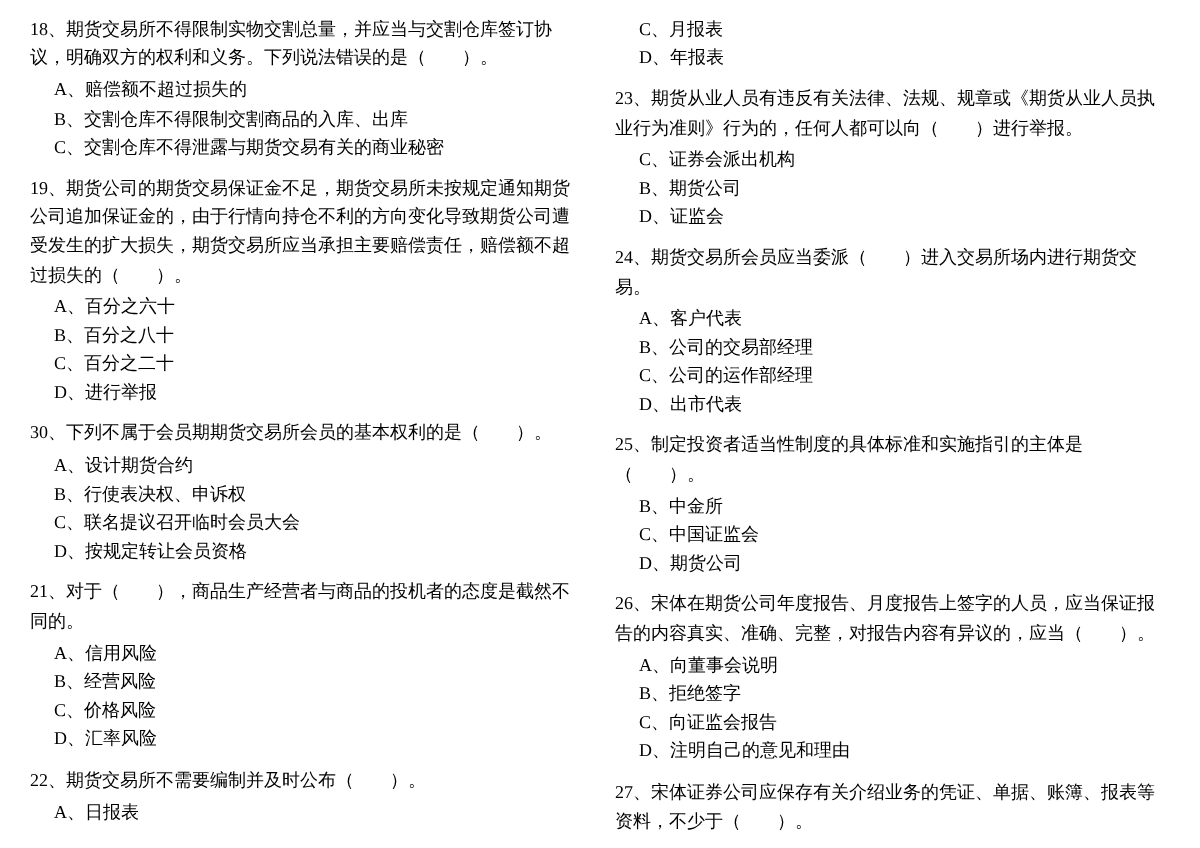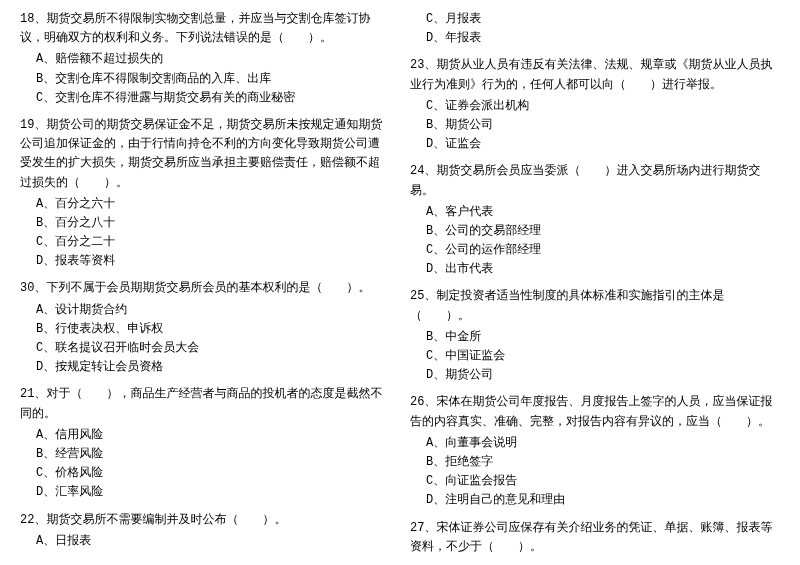--- a/index.html
+++ b/index.html
@@ -18,21 +18,20 @@
     }
     .page-content {
       display: grid;
       grid-template-columns: 1fr 1fr;
       gap: 0 20px;
       width: 100%;
     }
     .question-block {
       margin-bottom: 8px;
       line-height: 1.6;
-      font-family: Liberation Mono, monospace;
     }
     .question-text {
       text-indent: 0;
       margin-bottom: 2px;
     }
     .option {
       margin-left: 16px;
       line-height: 1.6;
     }
   </style>
@@ -48,21 +47,21 @@
       <div class="option">A、赔偿额不超过损失的</div>
       <div class="option">B、交割仓库不得限制交割商品的入库、出库</div>
       <div class="option">C、交割仓库不得泄露与期货交易有关的商业秘密</div>
     </div>
 
     <div class="question-block">
       <div class="question-text">19、期货公司的期货交易保证金不足，期货交易所未按规定通知期货公司追加保证金的，由于行情向持仓不利的方向变化导致期货公司遭受发生的扩大损失，期货交易所应当承担主要赔偿责任，赔偿额不超过损失的（　　）。</div>
       <div class="option">A、百分之六十</div>
       <div class="option">B、百分之八十</div>
       <div class="option">C、百分之二十</div>
-      <div class="option">D、报表等资料</div>
+      <div class="option">D、进行举报</div>
     </div>
 
     <div class="question-block">
       <div class="question-text">30、下列不属于会员期期货交易所会员的基本权利的是（　　）。</div>
       <div class="option">A、设计期货合约</div>
       <div class="option">B、行使表决权、申诉权</div>
       <div class="option">C、联名提议召开临时会员大会</div>
       <div class="option">D、按规定转让会员资格</div>
     </div>
 

